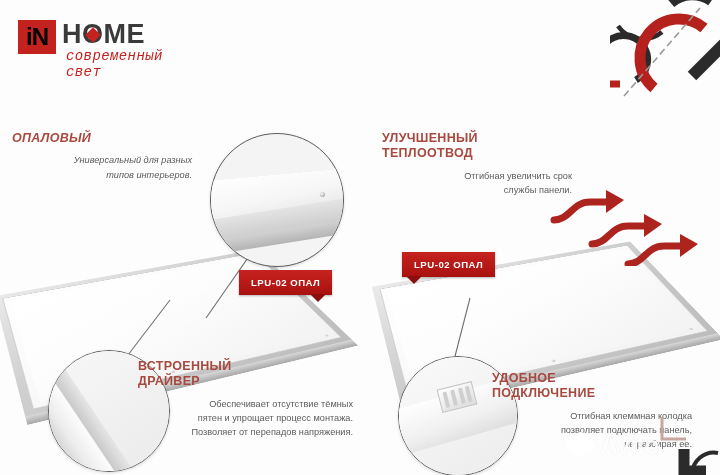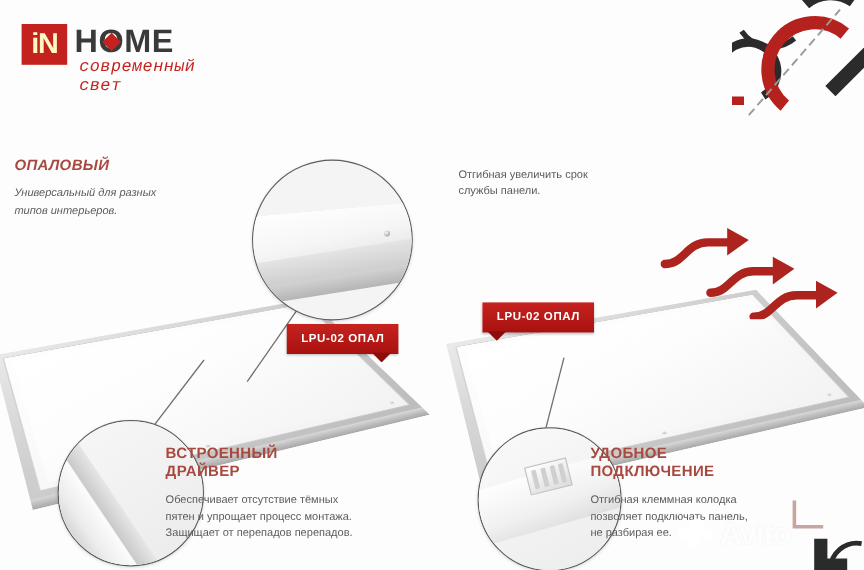--- a/index.html
+++ b/index.html
@@ -7,39 +7,39 @@
     width:720px;height:475px;overflow:hidden;
     background:#ffffff;
     font-family:"Liberation Sans","DejaVu Sans",sans-serif;
     position:relative;
   }
   .stage{position:absolute;inset:0;width:720px;height:475px;overflow:hidden;background:#fdfdfd;}
 
   
   .logo{position:absolute;left:18px;top:18px;width:150px;height:42px;}
   .logo-mark{position:absolute;left:0;top:2px;width:38px;height:34px;background:#c4221f;display:flex;align-items:center;justify-content:center;}
-  .logo-mark span{color:#fef9c3;font-weight:bold;font-size:24px;letter-spacing:-1px;line-height:1;font-family:"Liberation Sans",sans-serif;}
+  .logo-mark span{color:#000000;font-weight:bold;font-size:24px;letter-spacing:-1px;line-height:1;font-family:"Liberation Sans",sans-serif;}
   .logo-word{position:absolute;left:44px;top:3px;font-size:27px;font-weight:bold;color:#3a3a3a;letter-spacing:0.5px;line-height:1;}
   .logo-word .o-slot{position:relative;display:inline-block;}
   .logo-diamond{position:absolute;left:50%;top:52%;transform:translate(-50%,-50%) rotate(45deg);width:11px;height:11px;background:#c4221f;}
   .logo-tag{position:absolute;left:48px;top:30px;font-size:14px;color:#c4221f;font-style:italic;font-family:Liberation Mono, monospace;letter-spacing:0.4px;}
 
   .main-title{position:absolute;left:212px;top:28px;font-size:15.5px;font-weight:bold;color:#3b3b3b;letter-spacing:0.35px;white-space:nowrap;}
 
   
   .deco{position:absolute;right:0;top:0;width:110px;height:118px;overflow:hidden;}
   .deco svg{position:absolute;right:-6px;top:-8px;}
 
   
   .feat{position:absolute;}
   .feat h3{margin:0;font-size:12.5px;font-weight:bold;color:#a8493f;line-height:1.22;letter-spacing:0.3px;text-transform:uppercase;}
-  .feat p{margin:7px 0 0 0;font-size:9.2px;color:#5b5b5b;line-height:1.55;}
+  .feat p{margin:7px 0 0 0;font-size:9.2px;color:#5b5b5b;line-height:1.55;text-align:right;}
   .f-opal{left:12px;top:131px;width:180px;font-style:italic;}
   .f-heat{left:382px;top:131px;width:190px;}
-  .f-driver{left:138px;top:371px;width:215px;}
+  .f-driver{left:138px;top:359px;width:215px;}
   .f-conn{left:492px;top:371px;width:200px;}
   .panel{position:absolute;width:300px;height:190px;
          transform-style:preserve-3d;}
   .panel .face{
     position:absolute;left:0;top:0;width:300px;height:190px;
     background:linear-gradient(160deg,#fefefe 0%,#fbfbfb 40%,#f2f2f2 100%);
     border:7px solid transparent;
     box-sizing:border-box;
     border-image: linear-gradient(150deg,#e9e9e9,#cfcfcf 45%,#bdbdbd 100%) 1;
     box-shadow:0 0 0 1px #d0d0d0 inset;
@@ -239,35 +239,39 @@
     <h3>
       <span>ОПАЛОВЫЙ</span><br>
     </h3>
     <p>
       <span>Универсальный для разных</span><br>
       <span>типов интерьеров.</span>
     </p>
   </div>
 
   <div class="feat f-heat">
+    <h3>
+      <span>УЛУЧШЕННЫЙ</span><br>
+      <span>ТЕПЛООТВОД</span>
+    </h3>
     <p>
       <span>Отгибная увеличить срок</span><br>
       <span>службы панели.</span>
     </p>
   </div>
 
   <div class="feat f-driver">
     <h3>
       <span>ВСТРОЕННЫЙ</span><br>
       <span>ДРАЙВЕР</span>
     </h3>
     <p>
       <span>Обеспечивает отсутствие тёмных</span><br>
       <span>пятен и упрощает процесс монтажа.</span><br>
-      <span>Защищает от перепадов перепадов.</span>
+      <span>Позволяет от перепадов напряжения.</span>
     </p>
   </div>
 
   <div class="feat f-conn">
     <h3>
       <span>УДОБНОЕ</span><br>
       <span>ПОДКЛЮЧЕНИЕ</span>
     </h3>
     <p>
       <span>Отгибная клеммная колодка</span><br>

